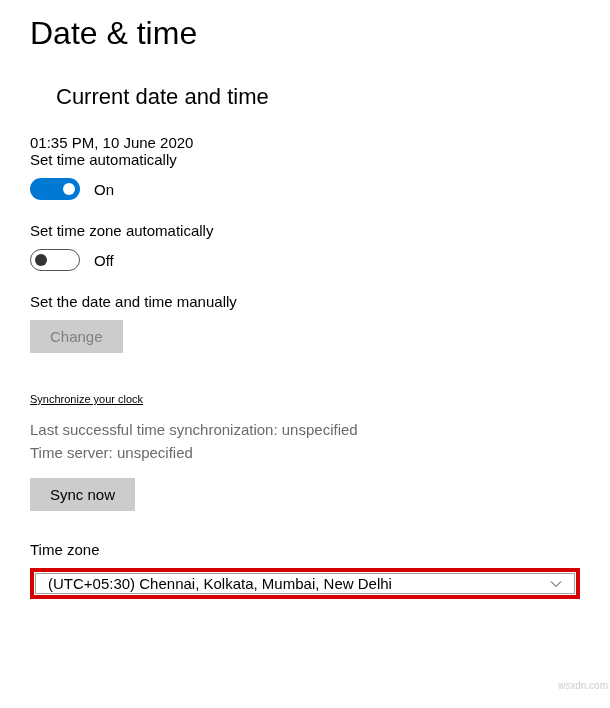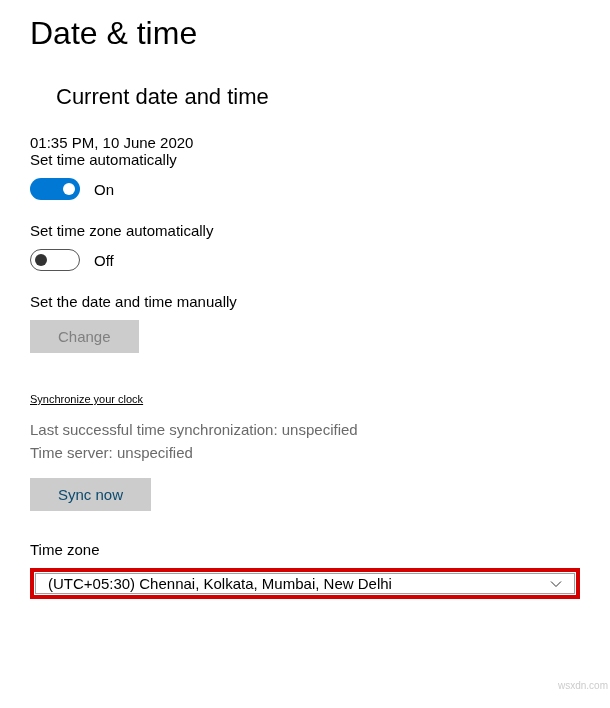--- a/index.html
+++ b/index.html
@@ -72,34 +72,34 @@
     }
     .toggle.off .toggle-thumb {
       background: #333333;
       left: 4px;
     }
     .toggle-state {
       font-size: 15px;
     }
     .button {
       display: inline-block;
-      padding: 8px 28px;
+      padding: 8px 20px;
       font-size: 15px;
       border: none;
       cursor: pointer;
       font-family: inherit;
     }
     .button.disabled {
       background: #cccccc;
       color: #808080;
       cursor: not-allowed;
     }
     .button.enabled {
       background: #cccccc;
-      color: #0c4a6e;
+      color: #000000;
     }
     .sync-section {
       margin-top: 40px;
       margin-bottom: 26px;
     }
     .sync-title {
       font-size: 11px;
       margin-bottom: 14px;
       text-decoration: underline;
     }

